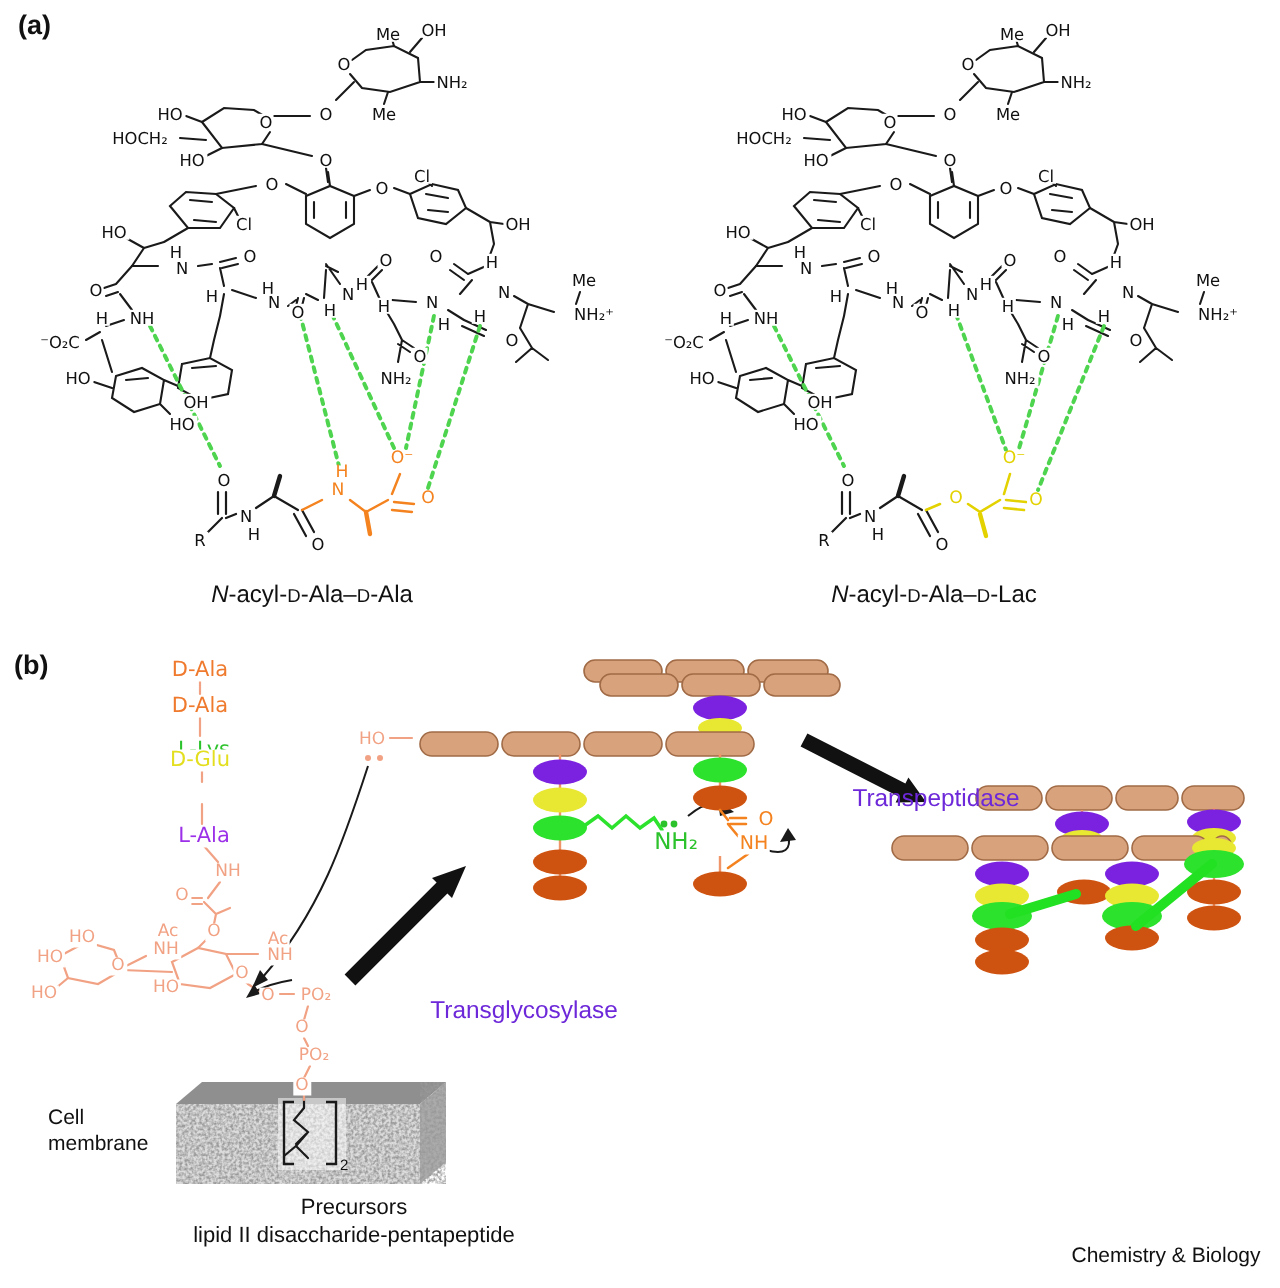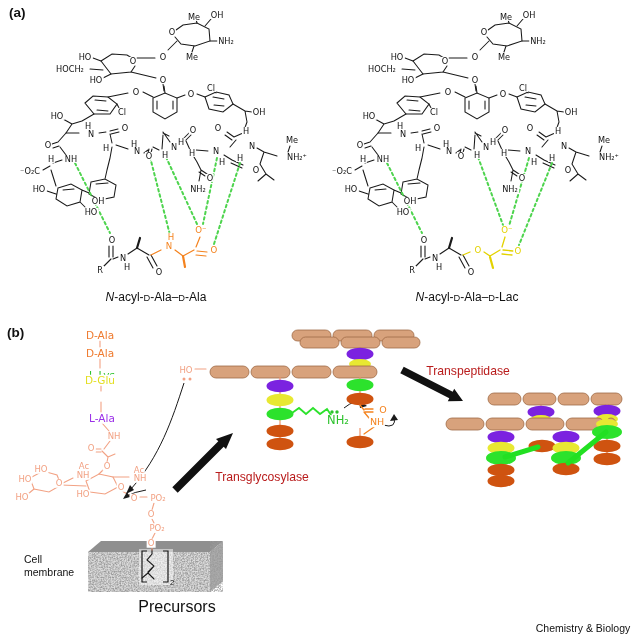--- a/index.html
+++ b/index.html
@@ -11,26 +11,26 @@
        font-family:"DejaVu Sans","Liberation Sans",sans-serif;background:#fff;padding:0 1px;}
   .panel-letter{position:absolute;font-weight:bold;font-size:13.5px;color:#111;z-index:3;}
   #panel-a-letter{left:9px;top:5px;}
   #panel-b-letter{left:7px;top:325px;}
   .caption{position:absolute;transform:translate(-50%,-50%);font-size:12px;color:#111;
            white-space:nowrap;z-index:3;font-family:"Liberation Sans",sans-serif;}
   #caption-left{left:156px;top:297px;}
   #caption-right{left:467px;top:297px;}
   .cap-i{font-style:italic;}
   .cap-sc{font-size:9.3px;}
-  .enzyme{position:absolute;transform:translate(-50%,-50%);font-size:12.2px;color:#b91c1c;white-space:nowrap;z-index:3;}
+  .enzyme{position:absolute;transform:translate(-50%,-50%);font-size:12.2px;color:#6d28d9;white-space:nowrap;z-index:3;margin-top:28px;}
   #enzyme-tg{left:262px;top:477px;}
   #enzyme-tp{left:468px;top:371px;}
   .memlabel{position:absolute;font-size:10.5px;color:#111;z-index:3;line-height:1.2;}
   #cell-membrane-label{left:24px;top:553px;}
-  .precap{position:absolute;transform:translateX(-50%);font-size:16px;color:#111;white-space:nowrap;z-index:3;padding-left:28px;}
+  .precap{position:absolute;transform:translateX(-50%);font-size:11px;color:#111;white-space:nowrap;z-index:3;padding-left:28px;}
   #precursors-line1{left:163px;top:598px;}
   #precursors-line2{left:163px;top:612px;}
   #journal{position:absolute;transform:translate(-50%,-50%);left:583px;top:628px;font-size:10.5px;color:#111;white-space:nowrap;z-index:3;}
   #repeat-sub{position:absolute;left:170px;top:578px;font-size:7.5px;color:#111;z-index:3;background:transparent;}
 </style>
 </head>
 <body>
 
 <div id="stage">
 
@@ -356,15 +356,16 @@
   <div id="enzyme-tg" class="enzyme">Transglycosylase</div>
   <div id="enzyme-tp" class="enzyme">Transpeptidase</div>
 
   <div id="cell-membrane-label" class="memlabel">
       <div>Cell</div>
       <div>membrane</div>
     </div>
   <div id="repeat-sub">2</div>
 
   <div id="precursors-line1" class="precap">Precursors</div>
+  <div id="precursors-line2" class="precap">lipid II disaccharide-pentapeptide</div>
 
   <div id="journal">Chemistry &amp; Biology</div>
 </div>
 
 </body></html>

